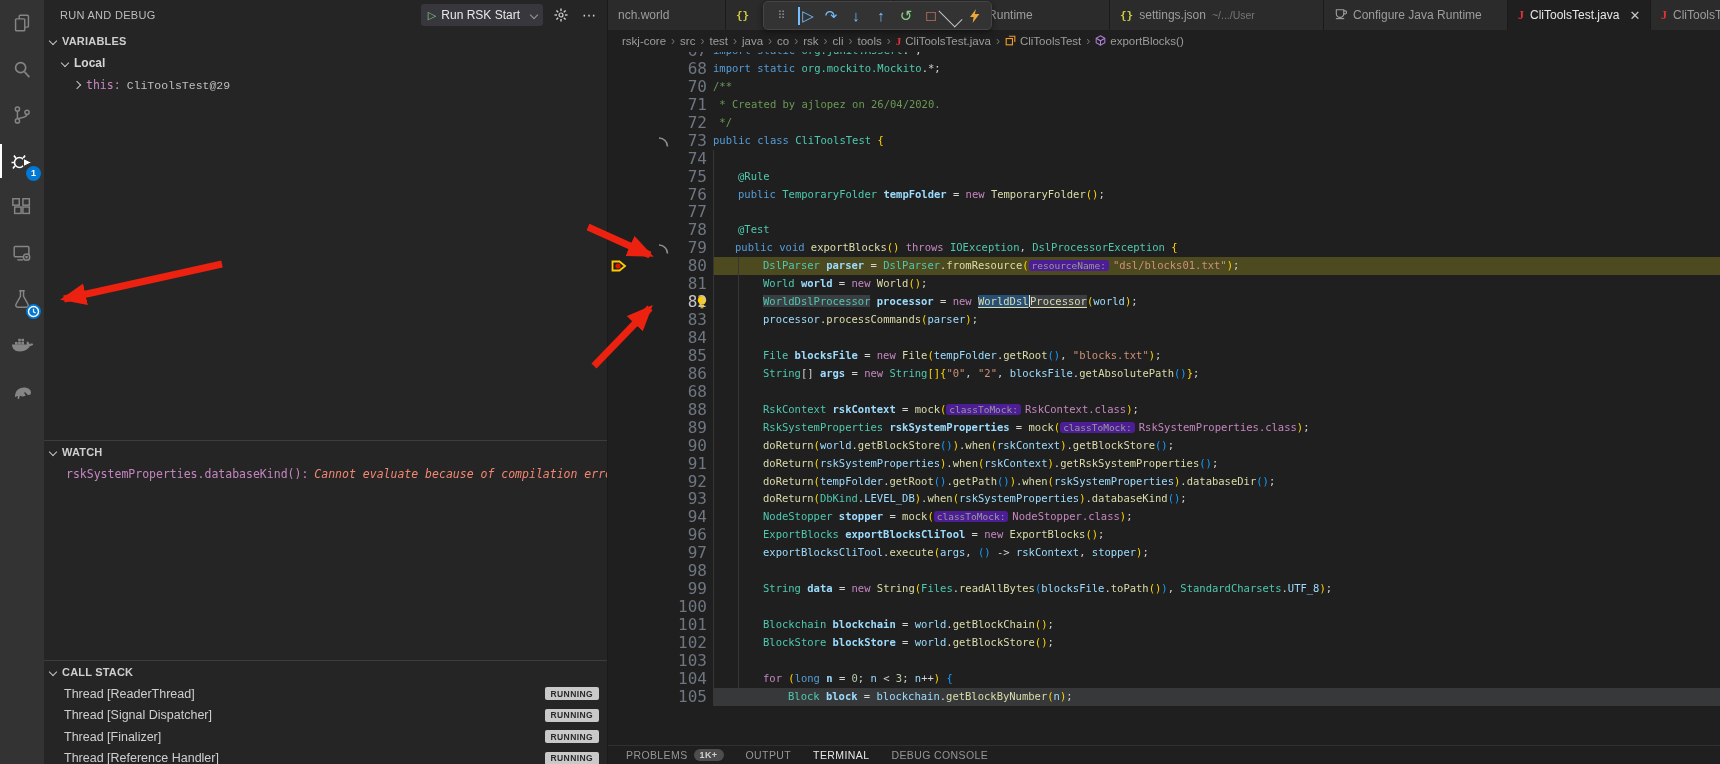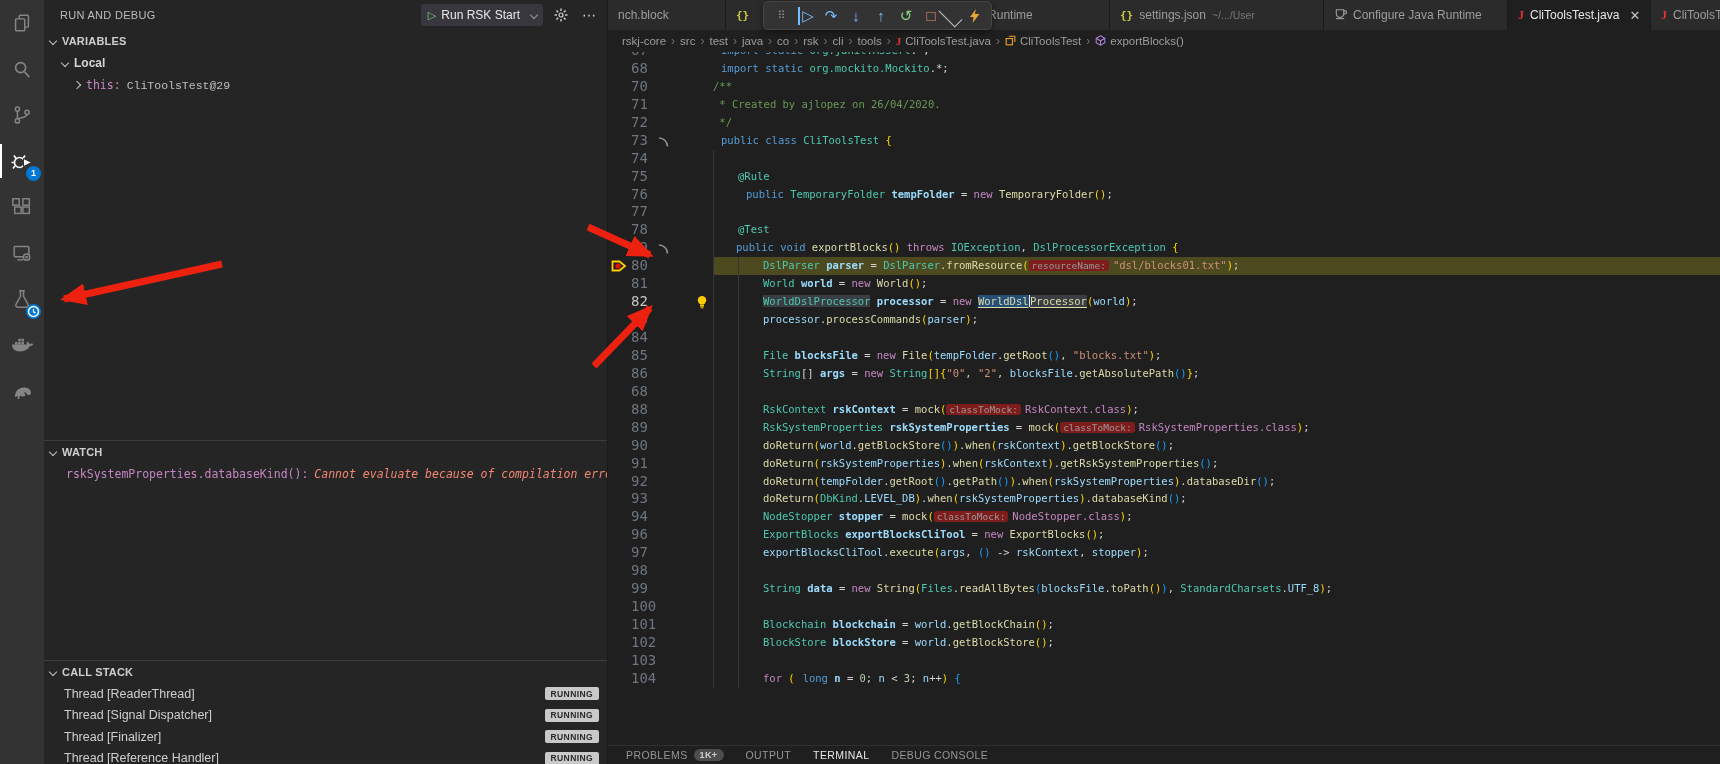--- a/index.html
+++ b/index.html
@@ -62,30 +62,30 @@
   .bc-sep{color:#6e6e6e;font-size:12px;}
   .bc-item{display:flex;align-items:center;gap:4px;}
   .bc-j{color:#e23237;font-weight:700;font-family:"Liberation Serif",serif;font-size:11px;}
   
   #code{position:absolute;left:0;right:0;top:52px;bottom:18px;overflow:hidden;font-family:"DejaVu Sans Mono",monospace;font-size:10.5px;}
   .line{position:relative;height:17.95px;}
   .line:first-child{margin-top:-10px;}
   .glyph{position:absolute;left:3px;top:1px;width:18px;height:16px;}
   .arc{position:absolute;left:50px;top:2px;}
   .bulbp{position:absolute;left:88px;top:2px;}
-  .num{position:absolute;left:23px;width:68px;text-align:left;color:#6e7681;line-height:17.95px;font-size:14px;}
+  .num{position:absolute;left:31px;width:68px;text-align:right;color:#6e7681;line-height:17.95px;font-size:16px;}
   .num.bright{color:#c6c6c6;}
   .txt{position:absolute;left:105px;right:0;top:0;bottom:0;line-height:17.95px;white-space:pre;}
   .line.cur .txt{background:#4d4a20;}
   .line.hl .txt{background:#37383a;}
   .ig{position:absolute;top:0;bottom:0;border-left:1px solid #363636;}
-  .k{color:#569cd6;margin-left:8px;} .c{color:#c586c0;} .ty{color:#4ec9b0;} .fn{color:#dcdcaa;}
+  .k{color:#569cd6;} .c{color:#c586c0;} .ty{color:#4ec9b0;} .fn{color:#dcdcaa;}
   .v{color:#9cdcfe;} .vd{color:#9cdcfe;font-weight:700;} .s{color:#ce9178;} .n{color:#b5cea8;}
   .cm{color:#6a9955;} .p{color:#d4d4d4;} .b1{color:#ffd700;} .b2{color:#179fff;} .ann{color:#4ec9b0;}
-  .inlay{background:#7f1d1d;color:#999;border-radius:3px;padding:0 3px;margin-right:4px;font-size:9.5px;}
+  .inlay{background:#4c1d95;color:#999;border-radius:3px;padding:0 3px;margin-right:4px;font-size:9.5px;}
   .occ{background:#3a3d41;} .selb{background:#264f78;} .und{text-decoration:underline;text-underline-offset:2px;}
   .cursor{display:inline-block;width:1.5px;height:12px;background:#e8e8e8;vertical-align:-2px;}
   
   #panelbar{position:absolute;left:0;right:0;bottom:0;height:18px;display:flex;align-items:center;gap:22px;
             padding-left:18px;background:#1f1f1f;border-top:1px solid #303030;font-size:10.5px;letter-spacing:.4px;color:#969696;}
   .ptab{display:flex;align-items:center;gap:6px;}
   .ptab.active{color:#e7e7e7;text-align:right;}
   .pbadge{background:#4d4d4d;color:#d0d0d0;border-radius:8px;padding:1px 6px;font-size:9px;font-weight:700;}
   
   #arrows{position:absolute;inset:0;z-index:50;pointer-events:none;}
@@ -268,21 +268,21 @@
             <span class="tlabel">Thread [Reference Handler]</span>
             <span class="run-badge">RUNNING</span>
           </div>
         </div>
     </div>
   </div>
 
   <div id="editor">
     <div id="tabbar">
         <div class="tab" style="width: 118px;">
-          <span>nch.block</span>
+          <span>nch.world</span>
         </div>
         <div class="tab" style="width: 168px;">
           <span class="braces">{}</span>
         </div>
         <div class="tab" style="width: 216px;">
           <span>Configure Java Runtime</span>
         </div>
         <div class="tab" style="width: 214px;">
           <span class="braces">{}</span>
           <span>settings.json</span>
@@ -423,21 +423,21 @@
         </div>
         <div class="line">
           <span class="num">78</span>
           <span class="txt" style="padding-left: 25px;"><span class="ig" style="left: 0px;"></span><span class="ann">@Test</span></span>
         </div>
         <div class="line">
           <span class="arc"><svg width="13" height="14" viewBox="0 0 13 14">
               <path d="M1 4 a 8.5 8.5 0 0 1 8.5 8.5" fill="none" stroke="#8f8f8f" stroke-width="1.6"></path>
             </svg></span>
           <span class="num">79</span>
-          <span class="txt" style="padding-left: 15px;"><span class="ig" style="left: 0px;"></span><span class="k">public void </span><span class="fn">exportBlocks</span><span class="b1">() </span><span class="c">throws </span><span class="ty">IOException</span><span class="p">, </span><span class="ty">DslProcessorException </span><span class="b1">{</span></span>
+          <span class="txt" style="padding-left: 22px;"><span class="ig" style="left: 0px;"></span><span class="k">public void </span><span class="fn">exportBlocks</span><span class="b1">() </span><span class="c">throws </span><span class="ty">IOException</span><span class="p">, </span><span class="ty">DslProcessorException </span><span class="b1">{</span></span>
         </div>
         <div class="line cur">
           <span class="glyph"><svg width="17" height="16" viewBox="0 0 17 16">
               <path d="M1.5 3.5 h7 l5.5 4.5 -5.5 4.5 h-7 Z" fill="none" stroke="#ffcc00" stroke-width="1.8"></path>
               <circle cx="7" cy="8" r="2.6" fill="#e51400"></circle>
             </svg></span>
           <span class="num">80</span>
           <span class="txt" style="padding-left: 50px;"><span class="ig" style="left: 0px;"></span><span class="ig" style="left: 25px;"></span><span class="ty">DslParser </span><span class="vd">parser</span><span class="p"> = </span><span class="ty">DslParser</span><span class="p">.</span><span class="fn">fromResource</span><span class="b1">(</span><span class="inlay">resourceName:</span><span class="s">"dsl/blocks01.txt"</span><span class="b1">)</span><span class="p">;</span></span>
         </div>
         <div class="line">
@@ -529,20 +529,24 @@
           <span class="num">102</span>
           <span class="txt" style="padding-left: 50px;"><span class="ig" style="left: 0px;"></span><span class="ig" style="left: 25px;"></span><span class="ty">BlockStore </span><span class="vd">blockStore</span><span class="p"> = </span><span class="v">world</span><span class="p">.</span><span class="fn">getBlockStore</span><span class="b1">()</span><span class="p">;</span></span>
         </div>
         <div class="line">
           <span class="num">103</span>
           <span class="txt" style="padding-left: 50px;"><span class="ig" style="left: 0px;"></span><span class="ig" style="left: 25px;"></span></span>
         </div>
         <div class="line">
           <span class="num">104</span>
           <span class="txt" style="padding-left: 50px;"><span class="ig" style="left: 0px;"></span><span class="ig" style="left: 25px;"></span><span class="c">for </span><span class="b1">(</span><span class="k">long </span><span class="vd">n</span><span class="p"> = </span><span class="n">0</span><span class="p">; </span><span class="v">n</span><span class="p"> &lt; </span><span class="n">3</span><span class="p">; </span><span class="v">n</span><span class="p">++</span><span class="b1">) </span><span class="b2">{</span></span>
+        </div>
+        <div class="line hl">
+          <span class="num">105</span>
+          <span class="txt" style="padding-left: 75px;"><span class="ig" style="left: 0px;"></span><span class="ty">Block </span><span class="vd">block</span><span class="p"> = </span><span class="v">blockchain</span><span class="p">.</span><span class="fn">getBlockByNumber</span><span class="b1">(</span><span class="v">n</span><span class="b1">)</span><span class="p">;</span></span>
         </div>
       </div>
     <div id="panelbar">
         <span class="ptab">
           <span>PROBLEMS</span>
           <span class="pbadge">1K+</span>
         </span>
         <span class="ptab">
           <span>OUTPUT</span>
         </span>

